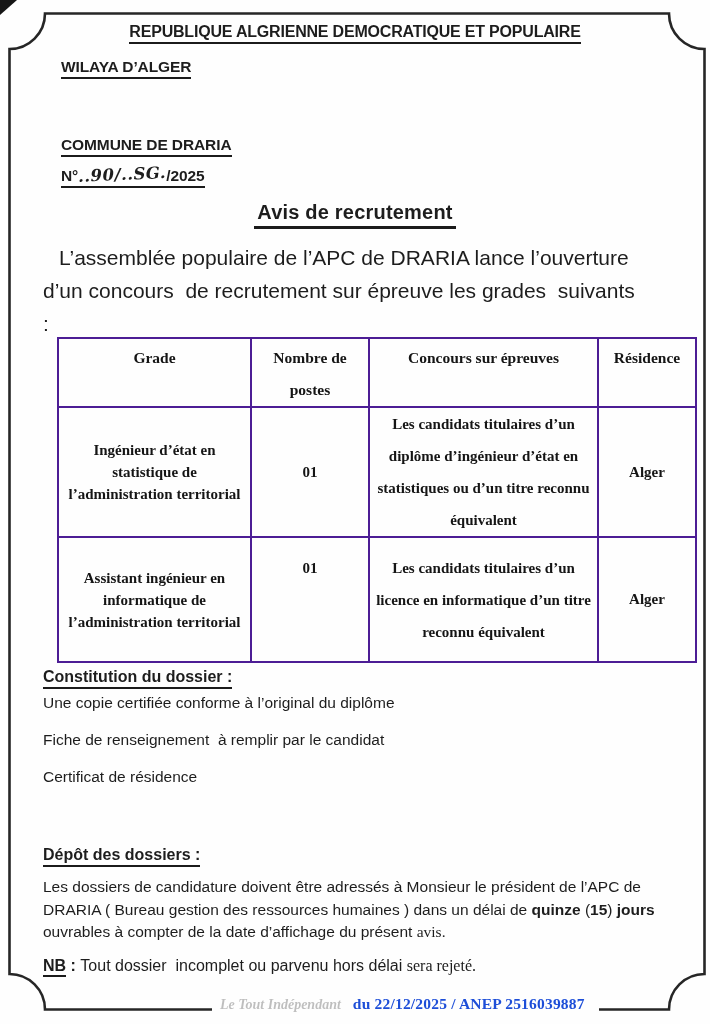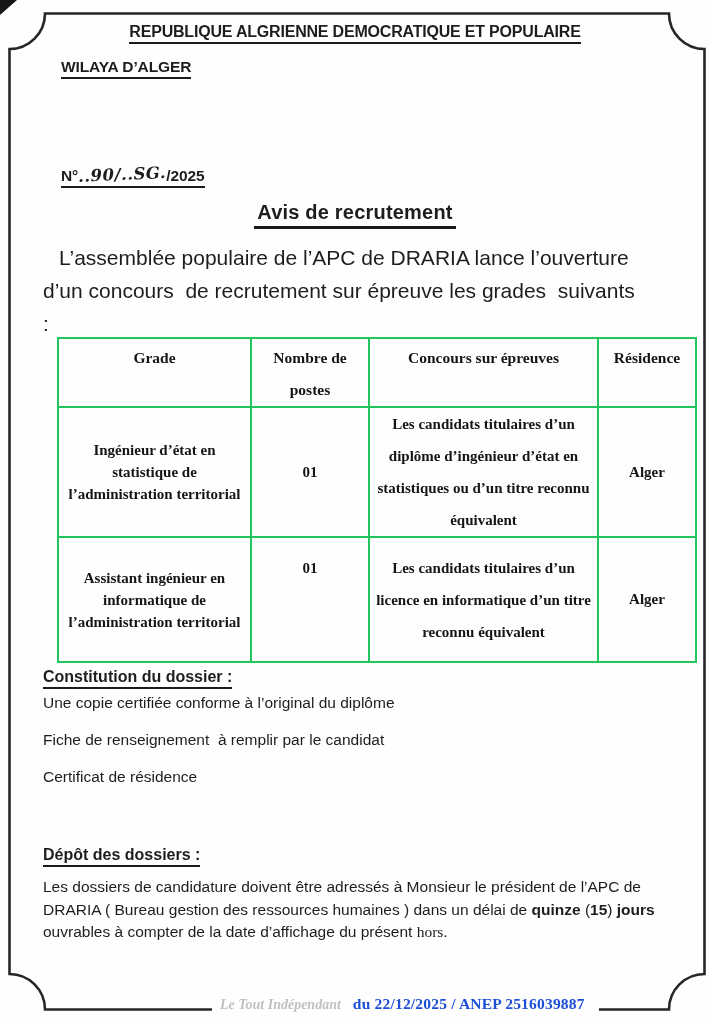--- a/index.html
+++ b/index.html
@@ -26,21 +26,21 @@
     display:inline-block;transform:rotate(-2.5deg) translateY(-1px);letter-spacing:0.5px;
   }
   .doc-title{left:45px;right:45px;top:201px;text-align:center;font-size:20px;}
   .doc-title .u-bold{border-bottom-width:3px;padding:0 3px 2px 3px;letter-spacing:0.2px;}
   .intro{left:43px;top:241px;width:600px;font-size:21px;line-height:33px;
     text-indent:16px;white-space:pre-wrap;}
   table.grades{
     position:absolute;left:57px;top:337px;z-index:3;border-collapse:collapse;table-layout:fixed;
     font-family:"Liberation Serif","DejaVu Serif",serif;font-weight:700;color:#151515;
   }
-  table.grades td,table.grades th{border:2px solid #22c55e;text-align:center;padding:0 6px;}
+  table.grades td,table.grades th{border:2px solid #4c1d95;text-align:center;padding:0 6px;}
   table.grades th{font-size:15.5px;line-height:32px;vertical-align:top;padding-top:3px;font-weight:700;}
   tr.hrow{height:66px;} tr.r1{height:129px;} tr.r2{height:125px;}
   .cell-grade{font-size:15px;line-height:22px;vertical-align:middle;}
   .cell-concours{font-size:15px;line-height:32px;vertical-align:middle;}
   .cell-postes{font-size:15px;vertical-align:middle;}
   .cell-postes.top{vertical-align:top;padding-top:22px;}
   .cell-res{font-size:15px;vertical-align:middle;}
   .sec-head{left:43px;font-size:16px;}
   .sec-constitution{top:668px;}
   .sec-depot{top:846px;}
@@ -74,20 +74,23 @@
 
   <div class="abs hdr-center">
     <span class="u-bold">REPUBLIQUE ALGRIENNE DEMOCRATIQUE ET POPULAIRE</span>
   </div>
 
   <div class="abs hdr-line hdr-wilaya">
     <span class="u-bold">WILAYA D’ALGER</span>
   </div>
 
 
+  <div class="abs hdr-line hdr-commune">
+    <span class="u-bold">COMMUNE DE DRARIA</span>
+  </div>
 
   <div class="abs hdr-line hdr-ref">
     <span class="u-bold"><span>N°</span><span class="ref-hand">..90/..SG.</span><span>/2025</span></span>
   </div>
 
   <div class="abs doc-title">
     <span class="u-bold">Avis de recrutement</span>
   </div>
 
   <div class="abs intro">L’assemblée populaire de l’APC de DRARIA lance l’ouverture  d’un concours  de recrutement sur épreuve les grades  suivants :</div>
@@ -130,20 +133,21 @@
   <div class="abs dossier-items">
     <div>Une copie certifiée conforme à l’original du diplôme</div>
     <div>Fiche de renseignement  à remplir par le candidat</div>
     <div>Certificat de résidence</div>
   </div>
 
   <div class="abs sec-head sec-depot">
     <span class="u-bold">Dépôt des dossiers :</span>
   </div>
 
-  <div class="abs depot-par"><span>Les dossiers de candidature doivent être adressés à Monsieur le président de l’APC de DRARIA ( Bureau gestion des ressources humaines ) dans un délai de </span><b>quinze</b><span> (</span><b>15</b><span>) </span><b>jours</b><span> ouvrables à compter de la date d’affichage du présent </span><span class="serif-bit">hors.</span></div>
+  <div class="abs depot-par"><span>Les dossiers de candidature doivent être adressés à Monsieur le président de l’APC de DRARIA ( Bureau gestion des ressources humaines ) dans un délai de </span><b>quinze</b><span> (</span><b>15</b><span>) </span><b>jours</b><span> ouvrables à compter de la date d’affichage du présent </span><span class="serif-bit">avis.</span></div>
 
+  <div class="abs nb-line"><span class="nb-label">NB</span><span class="nb-colon"> : </span><span>Tout dossier  incomplet ou parvenu hors délai </span><span class="serif-bit">sera rejeté.</span></div>
 
   <div class="abs footer">
     <span class="footer-faded">Le Tout Indépendant</span><span class="footer-main">du 22/12/2025 / ANEP 2516039887</span>
   </div>
 
 </div>
 
 </body></html>

